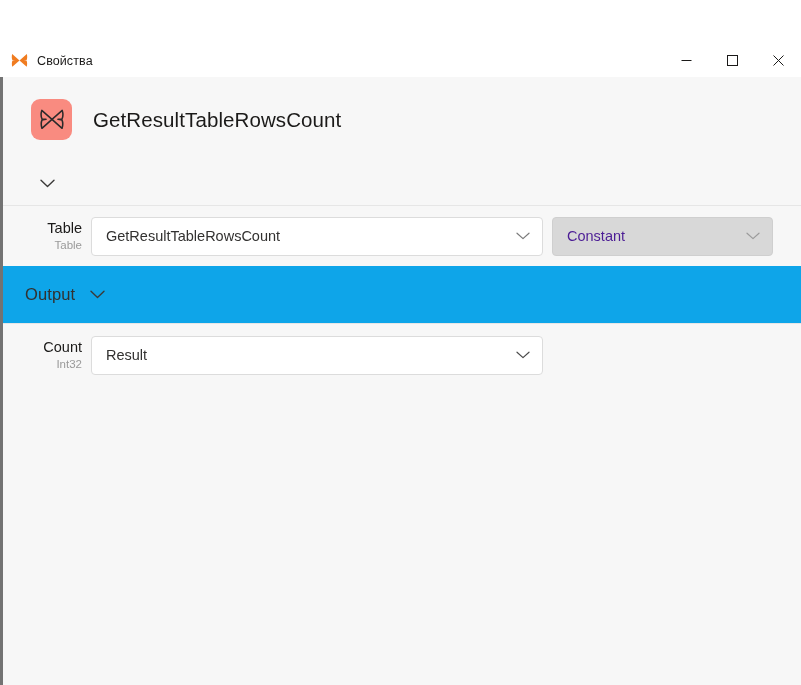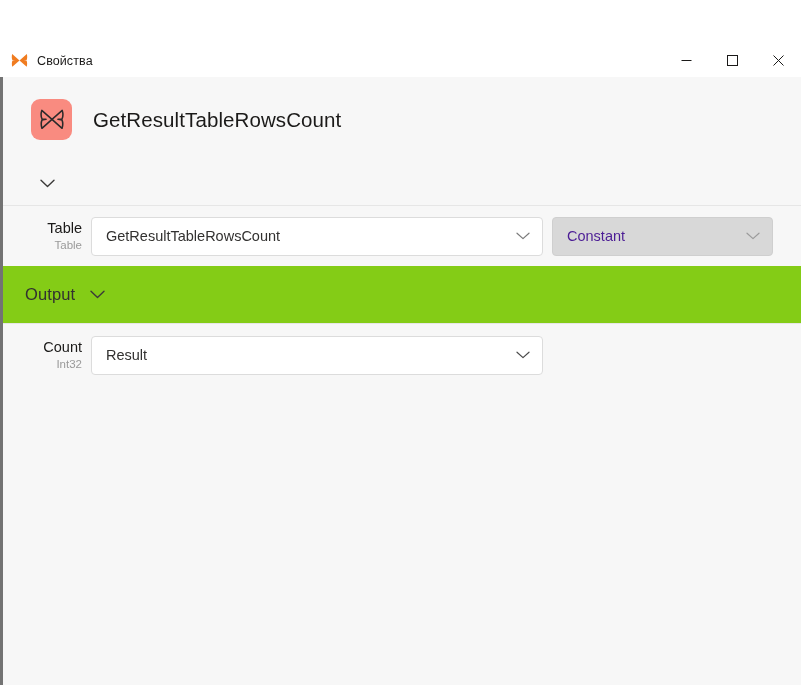--- a/index.html
+++ b/index.html
@@ -197,21 +197,21 @@
     justify-content: center;
   }
 
   
   .section-header {
     height: 58px;
     flex: 0 0 58px;
     display: flex;
     align-items: center;
     padding-left: 22px;
-    background: #84cc16;
+    background: #0ea5e9;
     border-bottom: 1px solid #e6e6e6;
   }
 
   .section-header .label {
     font-size: 16.5px;
     color: #323130;
     letter-spacing: .1px;
   }
   .section-header .chevron-btn { margin-left: 11px; }
 

